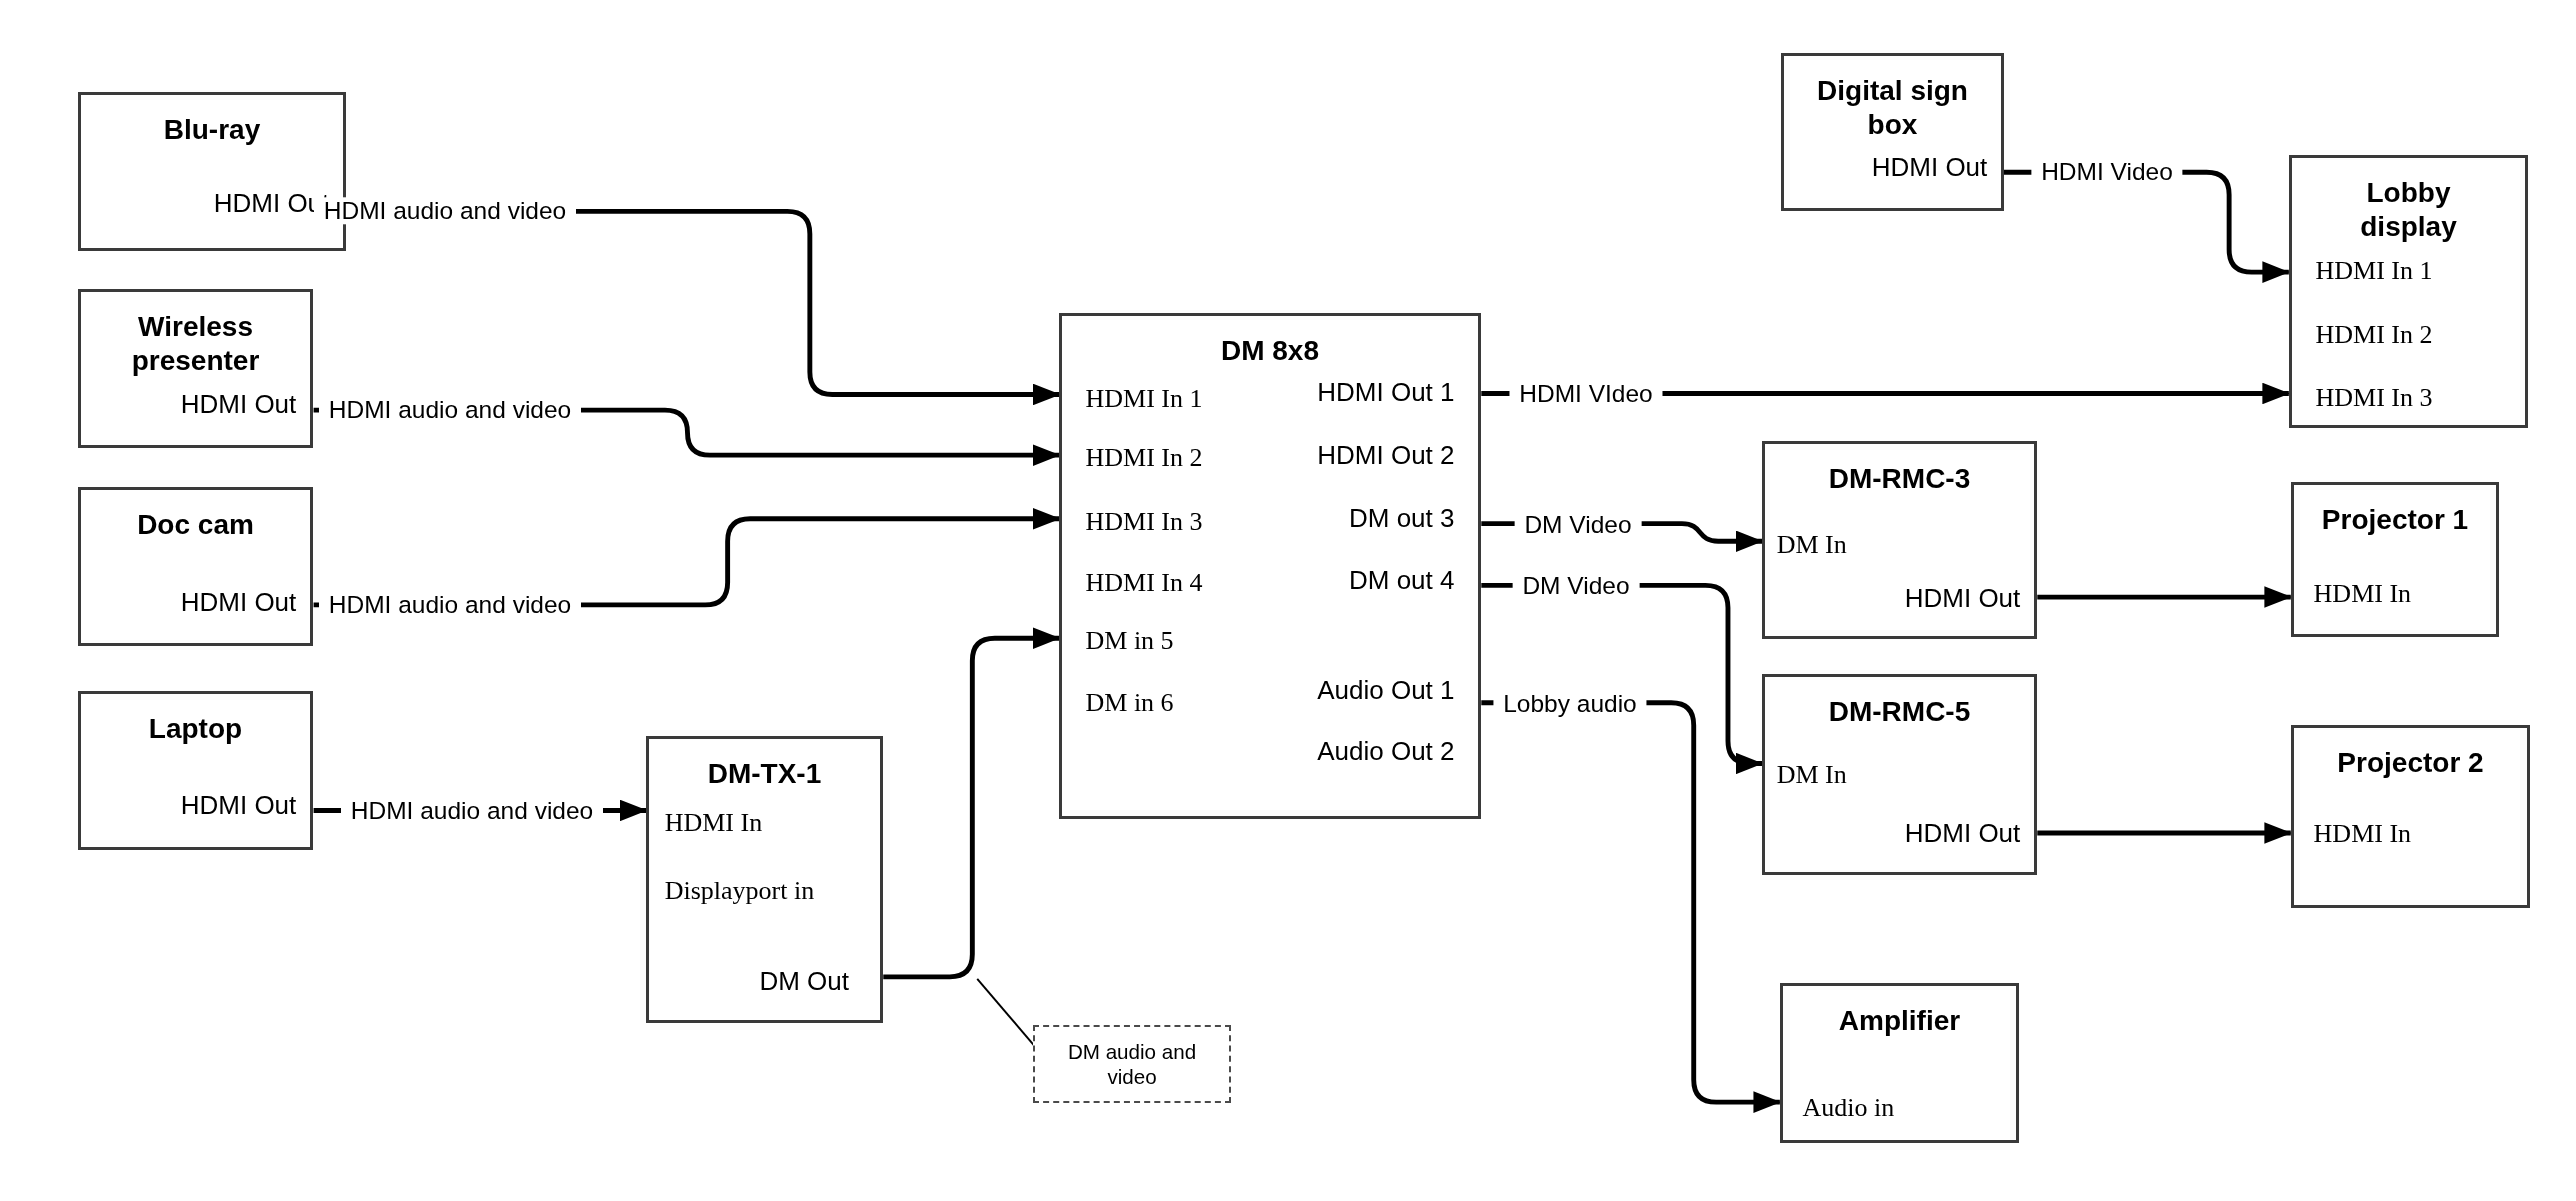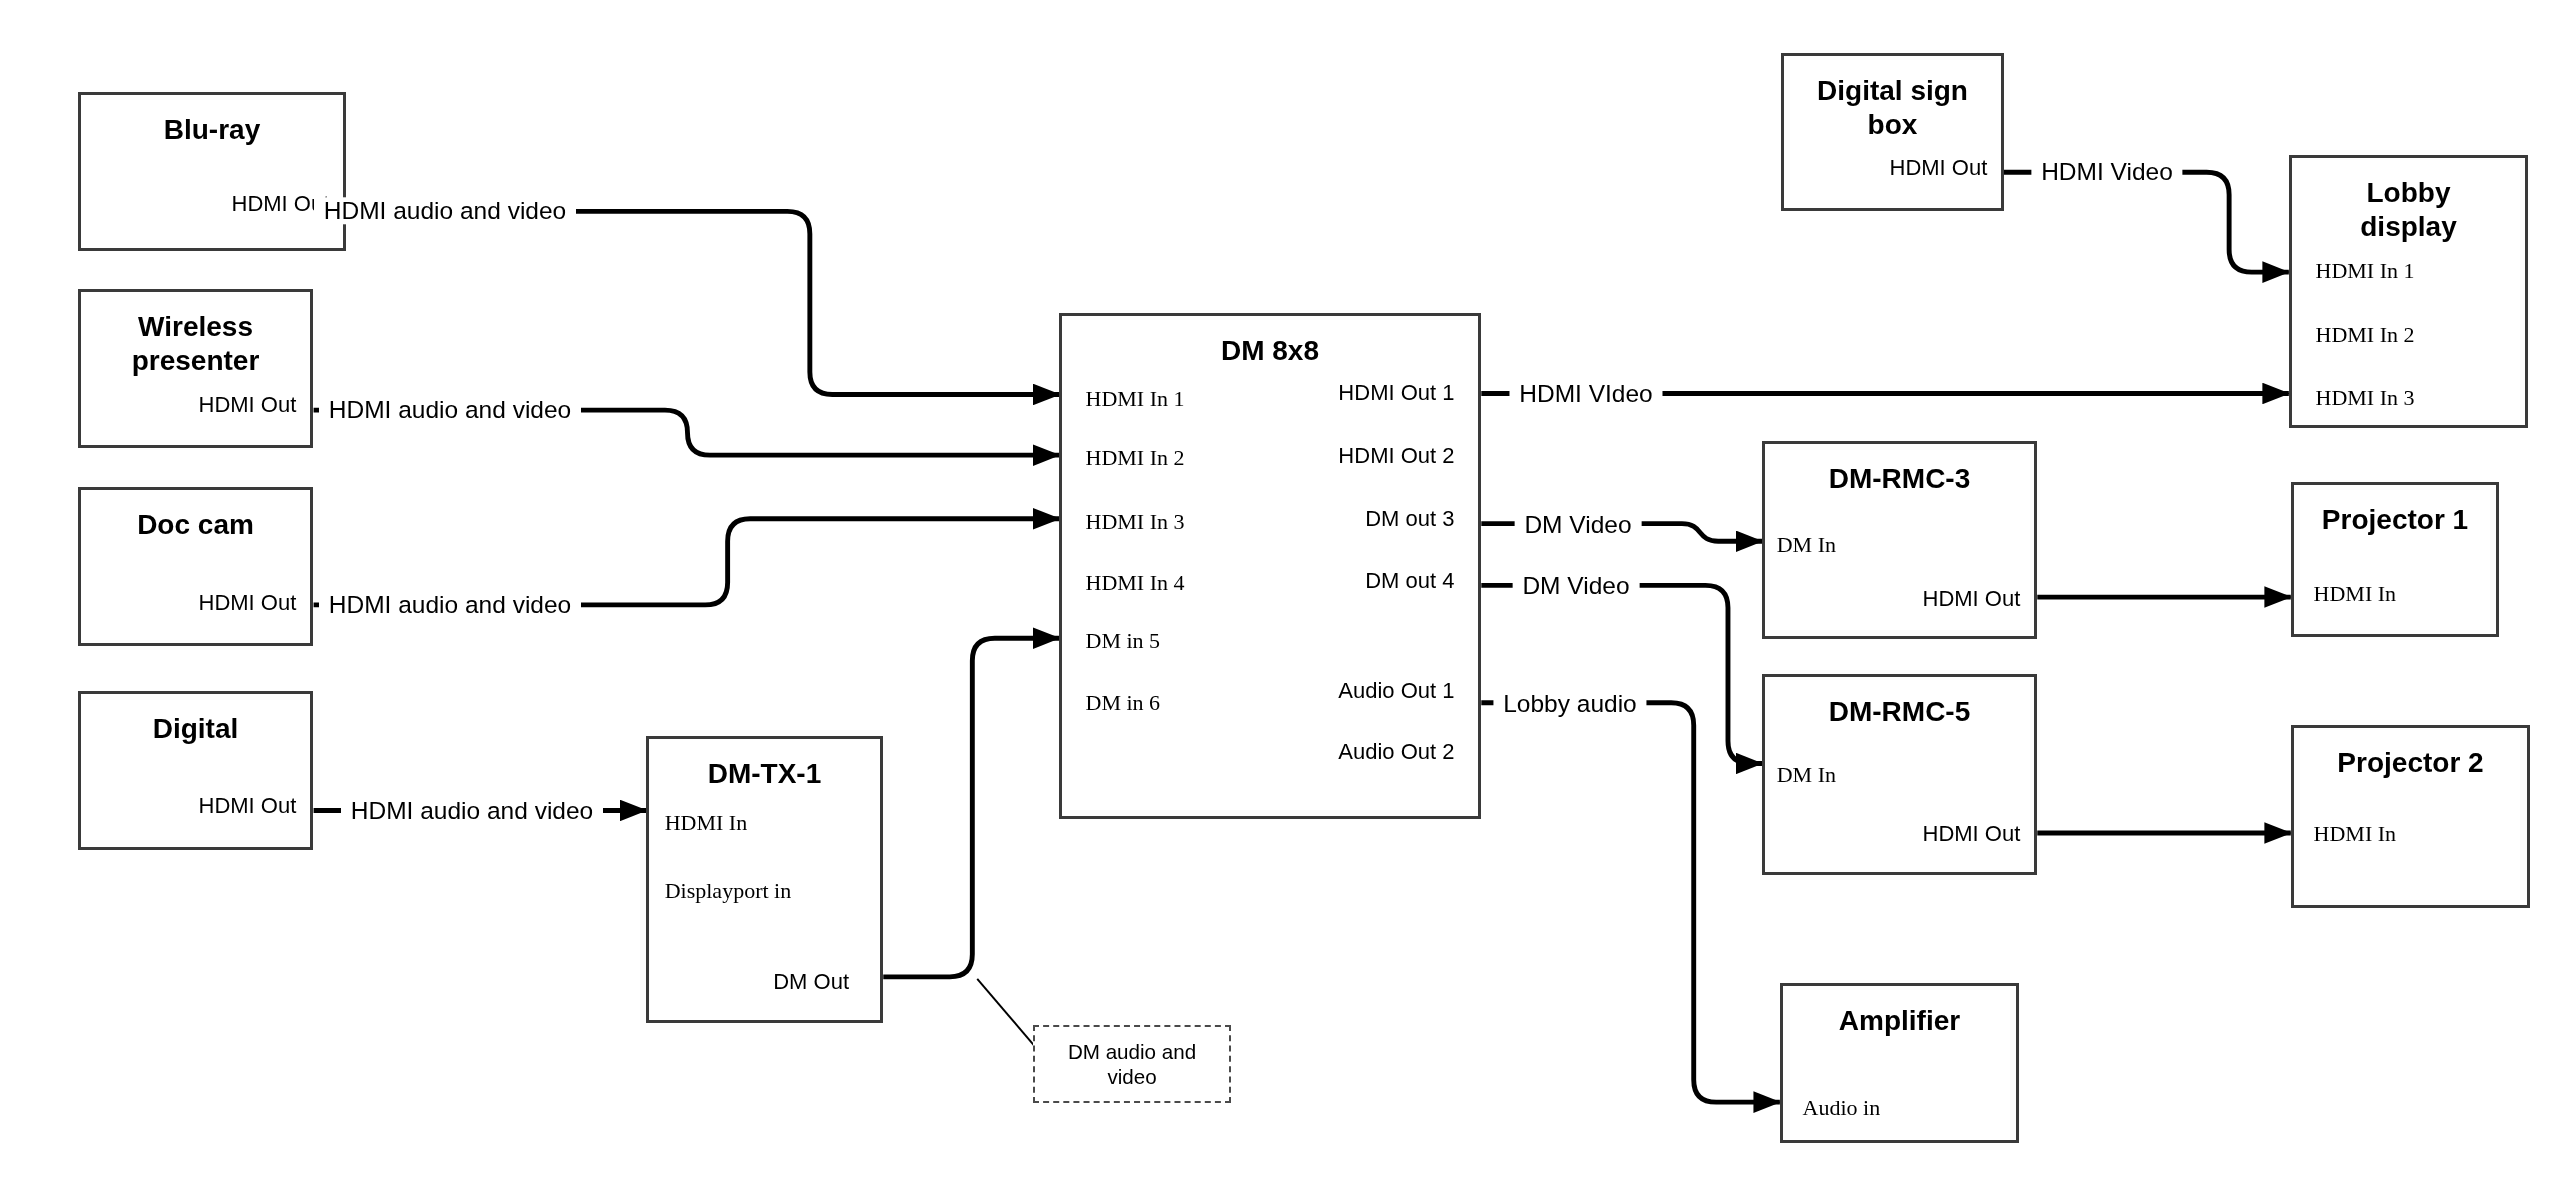--- a/index.html
+++ b/index.html
@@ -44,21 +44,21 @@
     margin: 17.6px auto 0;
     max-width: 172px;
     text-align: center;
     font-size: 28px;
     font-weight: 700;
     line-height: 34px;
     color: #000000;
   }
   .port {
     position: absolute;
-    font-size: 22px;
+    font-size: 26px;
     line-height: 25.5px;
     white-space: nowrap;
     color: #000000;
   }
   .port.pleft  { left: 17.6px; font-family: Liberation Serif, serif; }
   .port.pright { right: 13.7px; text-align: right; }
   .dm8x8 .port.pleft  { left: 23.5px; }
   .dm8x8 .port.pright { right: 23.5px; margin-left: 43px; }
   .lobby .port.pleft { left: 23.5px; }
   .rmc .port.pleft { left: 11.7px; }
@@ -130,21 +130,21 @@
     <div class="title">Wireless presenter</div>
     <div class="port pright" style="top:100px">HDMI Out</div>
   </div>
 
   <div class="box" style="left:78px;top:487px;width:235px;height:159px">
     <div class="title">Doc cam</div>
     <div class="port pright" style="top:100px">HDMI Out</div>
   </div>
 
   <div class="box" style="left:78px;top:691px;width:235px;height:159px">
-    <div class="title">Digital</div>
+    <div class="title">Laptop</div>
     <div class="port pright" style="top:99px">HDMI Out</div>
   </div>
 
   <div class="box dmtx1" style="left:646px;top:736px;width:237px;height:287px">
     <div class="title">DM-TX-1</div>
     <div class="port pleft" style="top:71px">HDMI In</div>
     <div class="port pleft" style="top:139px">Displayport in</div>
     <div class="port pright" style="top:230px">DM Out</div>
   </div>
 

